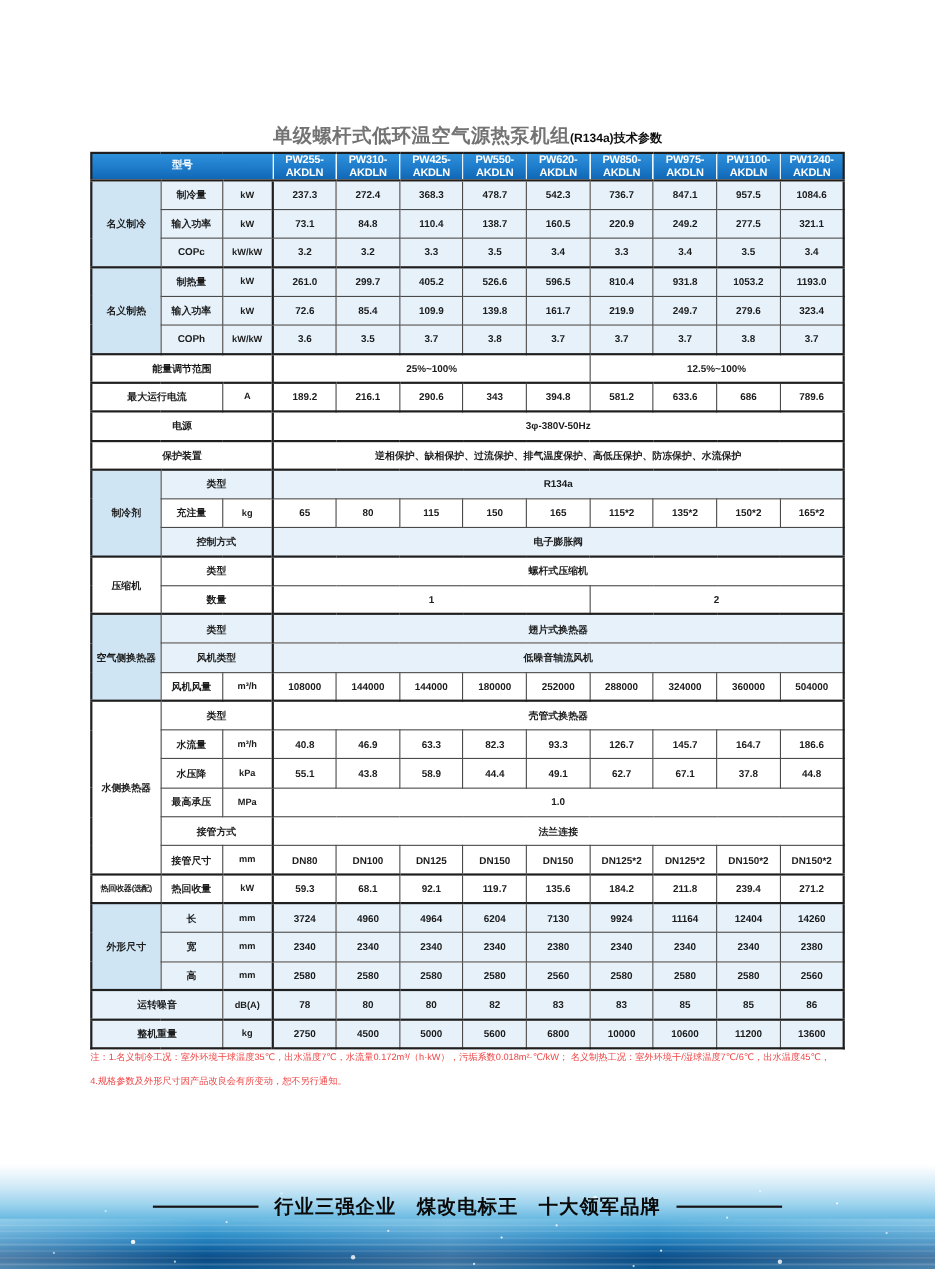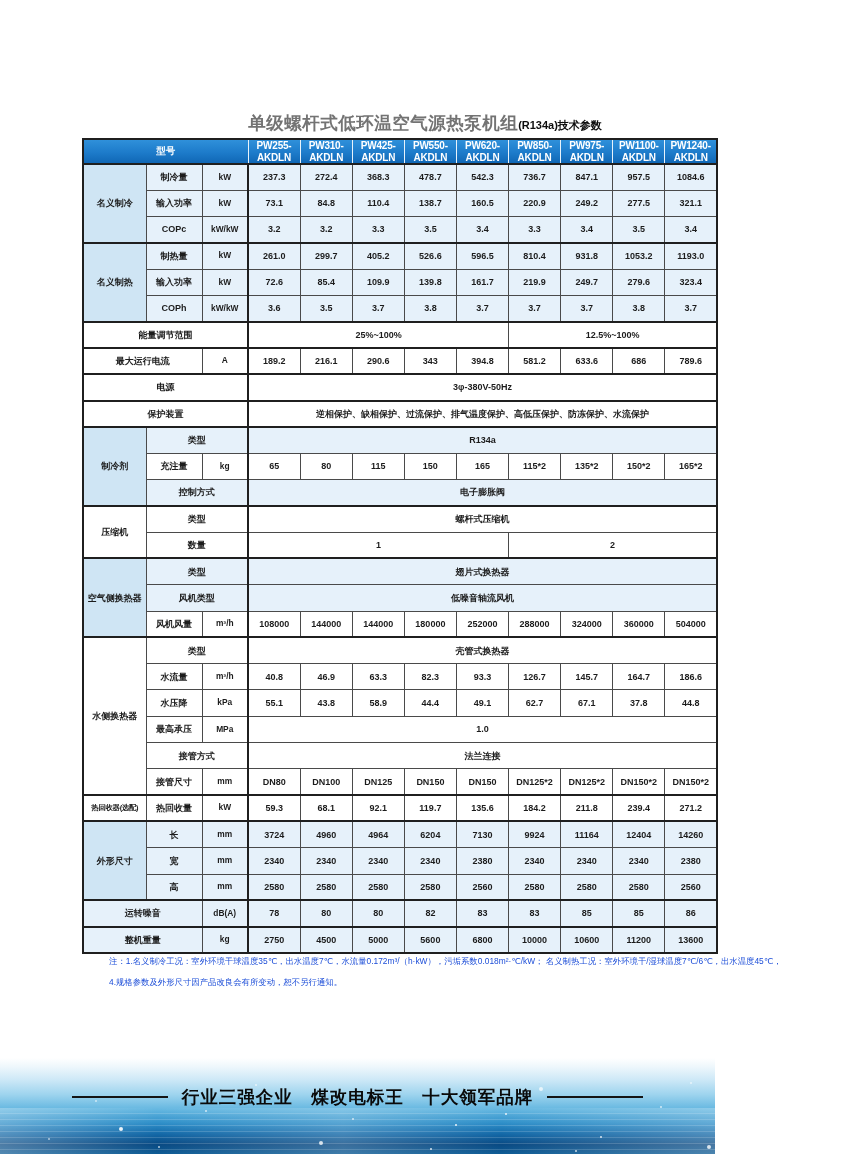--- a/index.html
+++ b/index.html
@@ -7,21 +7,21 @@
     width:850px;height:1154px;position:relative;overflow:hidden;background:#ffffff;
     font-family:"Liberation Sans","DejaVu Sans",sans-serif;
   }
   .page{position:absolute;left:82px;top:0;width:686px;}
   
   .title{position:absolute;top:111px;left:0;width:100%;text-align:center;white-space:nowrap;}
   .title-main{font-size:17.5px;font-weight:700;color:#737373;letter-spacing:0.5px;}
   .title-suffix{font-size:11px;font-weight:700;color:#0d0d0d;}
   
   table.spec{
-    position:absolute;top:138px;left:0;width:636px;border-collapse:collapse;table-layout:fixed;
+    position:absolute;top:138px;left:0;width:686px;border-collapse:collapse;table-layout:fixed;
     border:2px solid #1f1f1f;
     padding-left:20px;
   }
   .spec th,.spec td{
     border:1px solid #4a4a4a;padding:0 1px;text-align:center;vertical-align:middle;
     font-weight:700;color:#1c1c1c;line-height:1.15;overflow:hidden;
   }
   .spec thead tr{height:22px;}
   .spec thead th{
     background:linear-gradient(180deg,#2f90da 0%,#1d7bca 55%,#1067b5 100%);
@@ -34,25 +34,25 @@
   .spec tbody tr.tint td{background:#e6f1fa;}
   .spec td.t2{background:#cfe5f4 !important;}
   .spec tbody tr.gs td{border-top:2px solid #1f1f1f;}
   .spec td.g{font-size:9px;}
   .spec td.sm{font-size:7.4px;letter-spacing:-0.3px;}
   .spec td.l{font-size:9px;}
   .spec td.u{font-size:8.4px;}
   .spec td.v{font-size:9px;}
   .spec td.dz{border-left:2px solid #1f1f1f;}
   
-  .notes{position:absolute;top:951px;left:0;width:686px;color:#1d4ed8;margin-left:27px;}
+  .notes{position:absolute;top:951px;left:0;width:686px;color:#ef4444;}
   .notes .nline{font-size:8.4px;line-height:21px;white-space:nowrap;font-weight:400;}
   
   .banner{
-    position:absolute;left:0;top:1058px;width:715px;height:96px;
+    position:absolute;left:0;top:1058px;width:850px;height:96px;
     background:linear-gradient(180deg,#ffffff 0%,#eef7fc 9%,#cfe9f7 22%,#9ed4ee 38%,#63b6e0 54%,#2d8ec8 68%,#1266a5 80%,#0a4a83 90%,#0e5c95 100%);
   }
   .banner .streaks{
     position:absolute;left:0;top:52%;width:100%;height:48%;
     background:
       repeating-linear-gradient(180deg,rgba(255,255,255,0) 0 5px,rgba(255,255,255,0.16) 5px 6px),
       linear-gradient(90deg,rgba(255,255,255,0.28) 0%,rgba(255,255,255,0) 22%,rgba(255,255,255,0.20) 48%,rgba(255,255,255,0) 70%,rgba(255,255,255,0.25) 100%);
   }
   .banner .dots{position:absolute;left:0;top:0;width:2px;height:2px;border-radius:50%;background:transparent;
     box-shadow:120px 70px 0 1px rgba(255,255,255,.9),205px 52px 0 0 rgba(255,255,255,.7),

